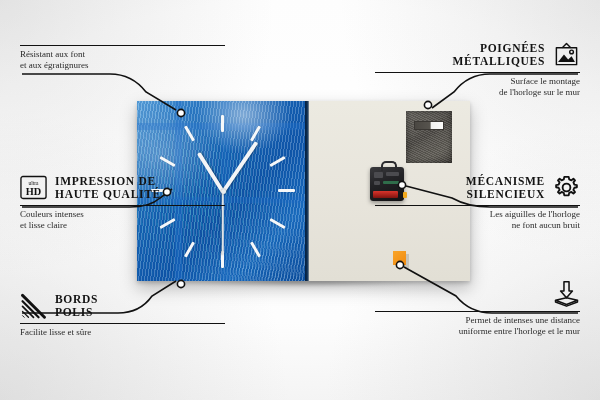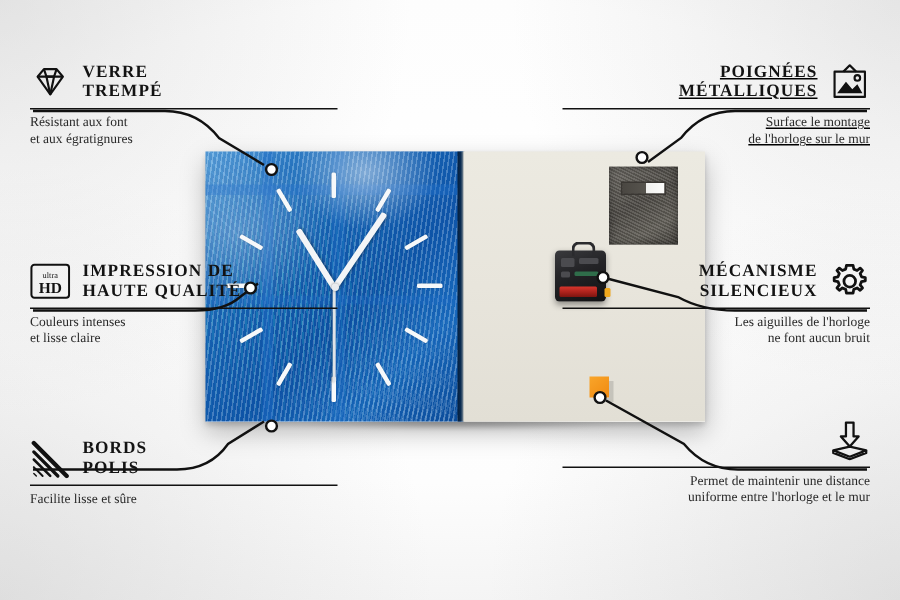--- a/index.html
+++ b/index.html
@@ -210,33 +210,20 @@
       <circle cx="181" cy="113" r="3.6"></circle>
       <circle cx="167" cy="192" r="3.6"></circle>
       <circle cx="181" cy="284" r="3.6"></circle>
       <circle cx="428" cy="105" r="3.6"></circle>
       <circle cx="402" cy="185" r="3.6"></circle>
       <circle cx="400" cy="265" r="3.6"></circle>
     </g>
   </svg>
 
   <div class="feature left" style="left:20px;top:41px;">
-    <div class="head">
-      <svg class="ficon" viewBox="0 0 32 32">
-        <g fill="none" stroke="#111" stroke-width="1.7" stroke-linejoin="round">
-          <path d="M6,12 L11,6 L21,6 L26,12 L16,26 Z"></path>
-          <path d="M6,12 L26,12"></path>
-            <path d="M11,6 L13,12 L16,26"></path>
-            <path d="M21,6 L19,12 L16,26"></path>
-          <path d="M13,12 L19,12"></path>
-        </g>
-      </svg>
-      <div class="ttl">VERRE
-TREMPÉ</div>
-    </div>
     <div class="rule"></div>
     <div class="sub">Résistant aux font
 et aux égratignures</div>
   </div>
 
   <div class="feature left" style="left:20px;top:174px;">
     <div class="head">
       <svg class="ficon" viewBox="0 0 34 30">
         <rect x="1.2" y="1.2" width="31.6" height="27.6" rx="2.5" fill="none" stroke="#111" stroke-width="1.7"></rect>
         <text x="17" y="12" text-anchor="middle" font-family="Liberation Serif, serif" font-size="7" fill="#111">ultra</text>
@@ -261,21 +248,21 @@
           <line x1="3" y1="28" x2="5" y2="30" stroke-width="1.1"></line>
         </g>
       </svg>
       <div class="ttl">BORDS
 POLIS</div>
     </div>
     <div class="rule"></div>
     <div class="sub">Facilite lisse et sûre</div>
   </div>
 
-  <div class="feature right" style="left:375px;top:41px;text-decoration:underline;">
+  <div class="feature right" style="left:375px;top:41px;">
     <div class="head">
       <div class="ttl">POIGNÉES
 MÉTALLIQUES</div>
       <svg class="ficon" viewBox="0 0 32 30">
         <g fill="none" stroke="#111" stroke-width="1.7" stroke-linejoin="round">
           <path d="M11,7 L16,2 L21,7"></path>
           <rect x="4" y="7" width="24" height="20"></rect>
           <path d="M6,24 L13,15 L18,21 L22,17 L26,24 Z" fill="#111" stroke="none"></path>
           <circle cx="22" cy="12" r="2.2"></circle>
         </g>
@@ -306,17 +293,17 @@
     <div class="head">
       <svg class="ficon" viewBox="0 0 32 32">
         <g fill="none" stroke="#111" stroke-width="1.8" stroke-linejoin="round">
           <path d="M13,2 L19,2 L19,13 L23,13 L16,21 L9,13 L13,13 Z"></path>
           <path d="M16,21 L29,24 L16,29 L3,24 Z"></path>
           <path d="M3,24 L3,26 L16,31 L29,26 L29,24"></path>
         </g>
       </svg>
     </div>
     <div class="rule"></div>
-    <div class="sub">Permet de maintenir une distance
+    <div class="sub">Permet de intenses une distance
 uniforme entre l'horloge et le mur</div>
   </div>
 
 </div>
 
 </body></html>

